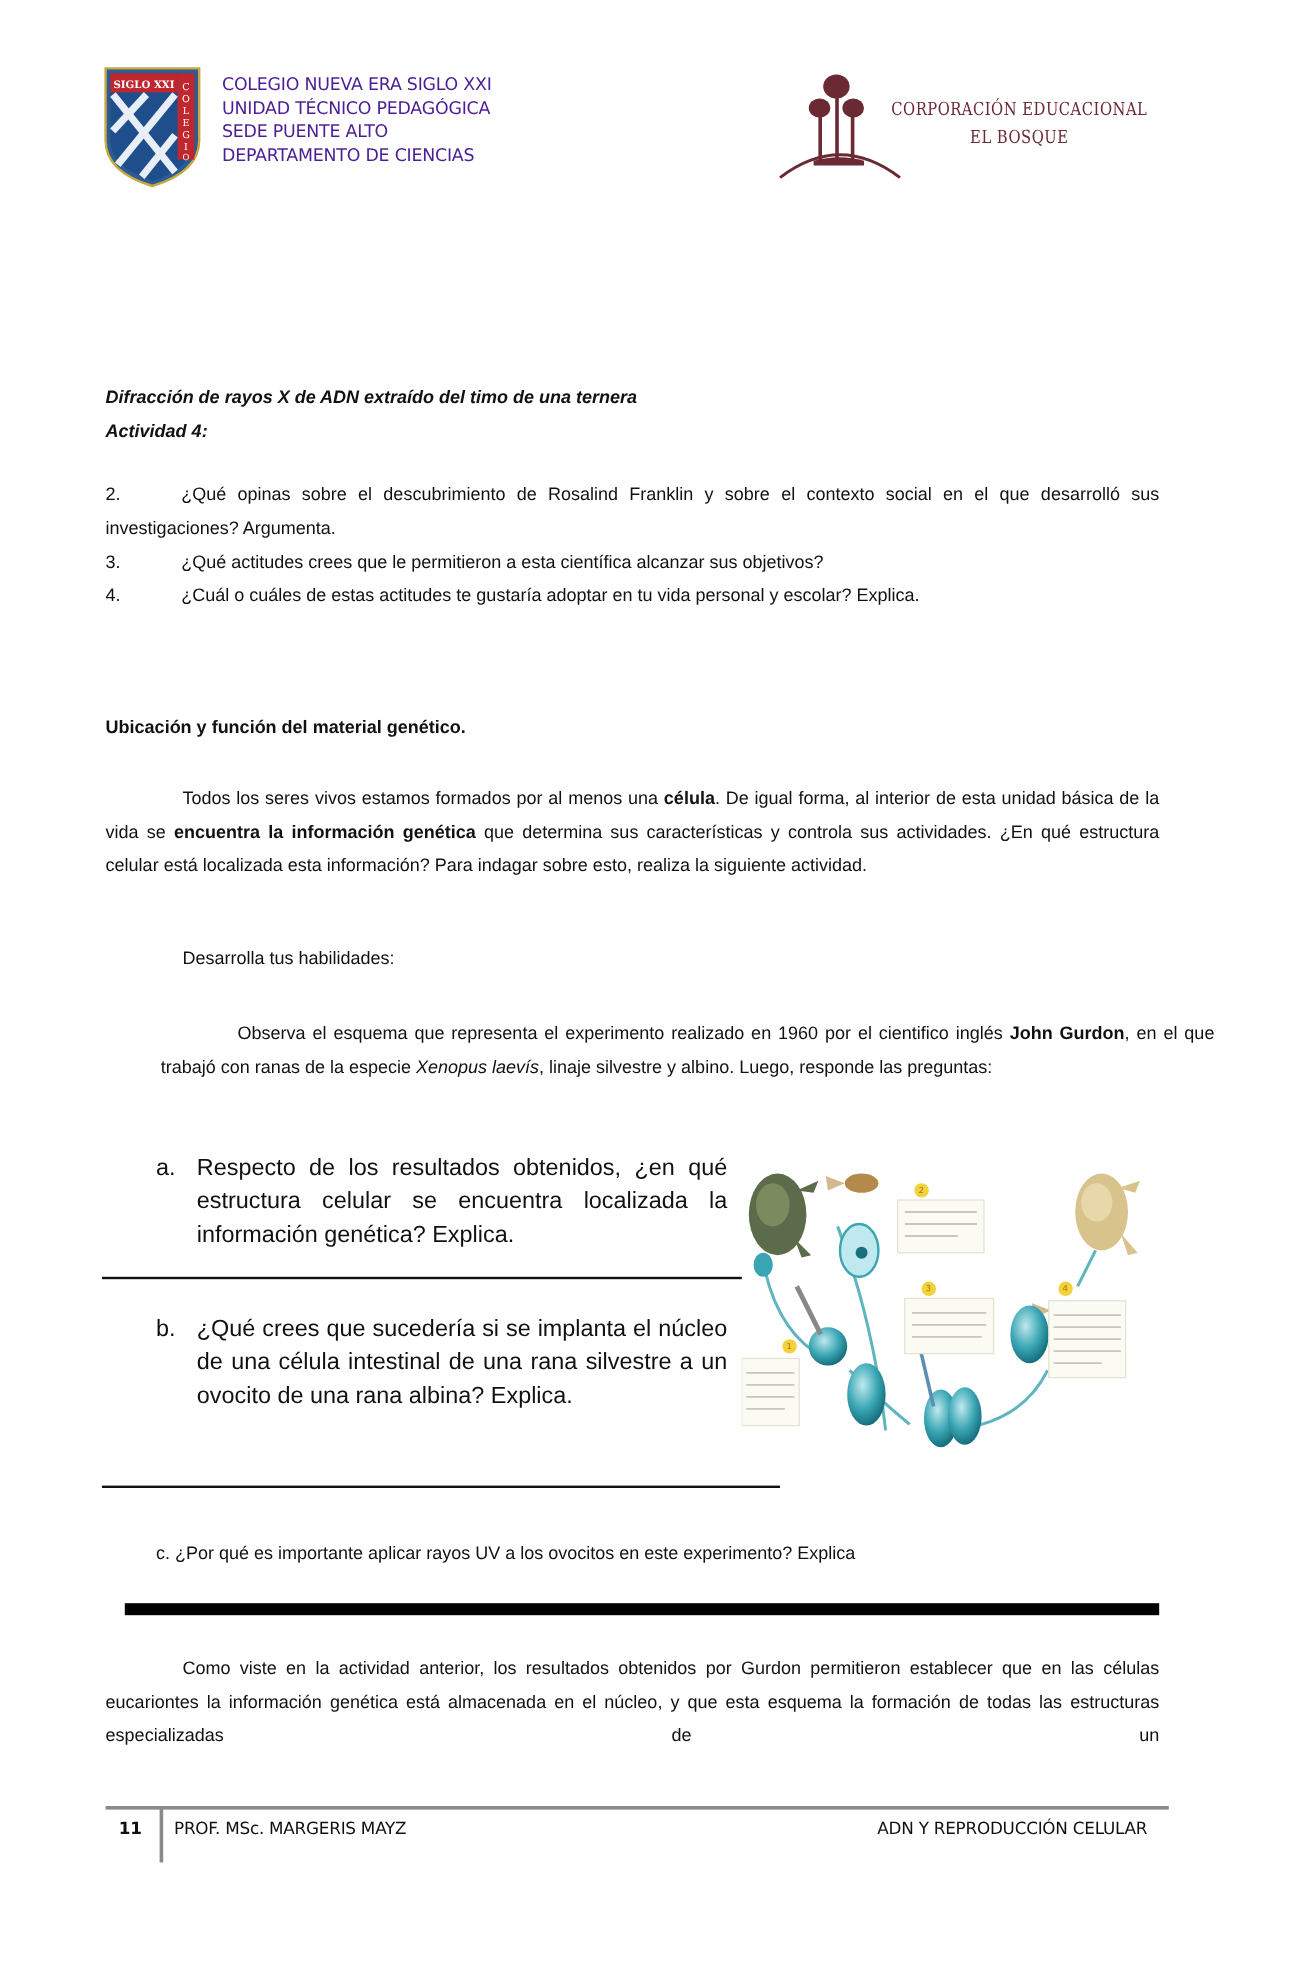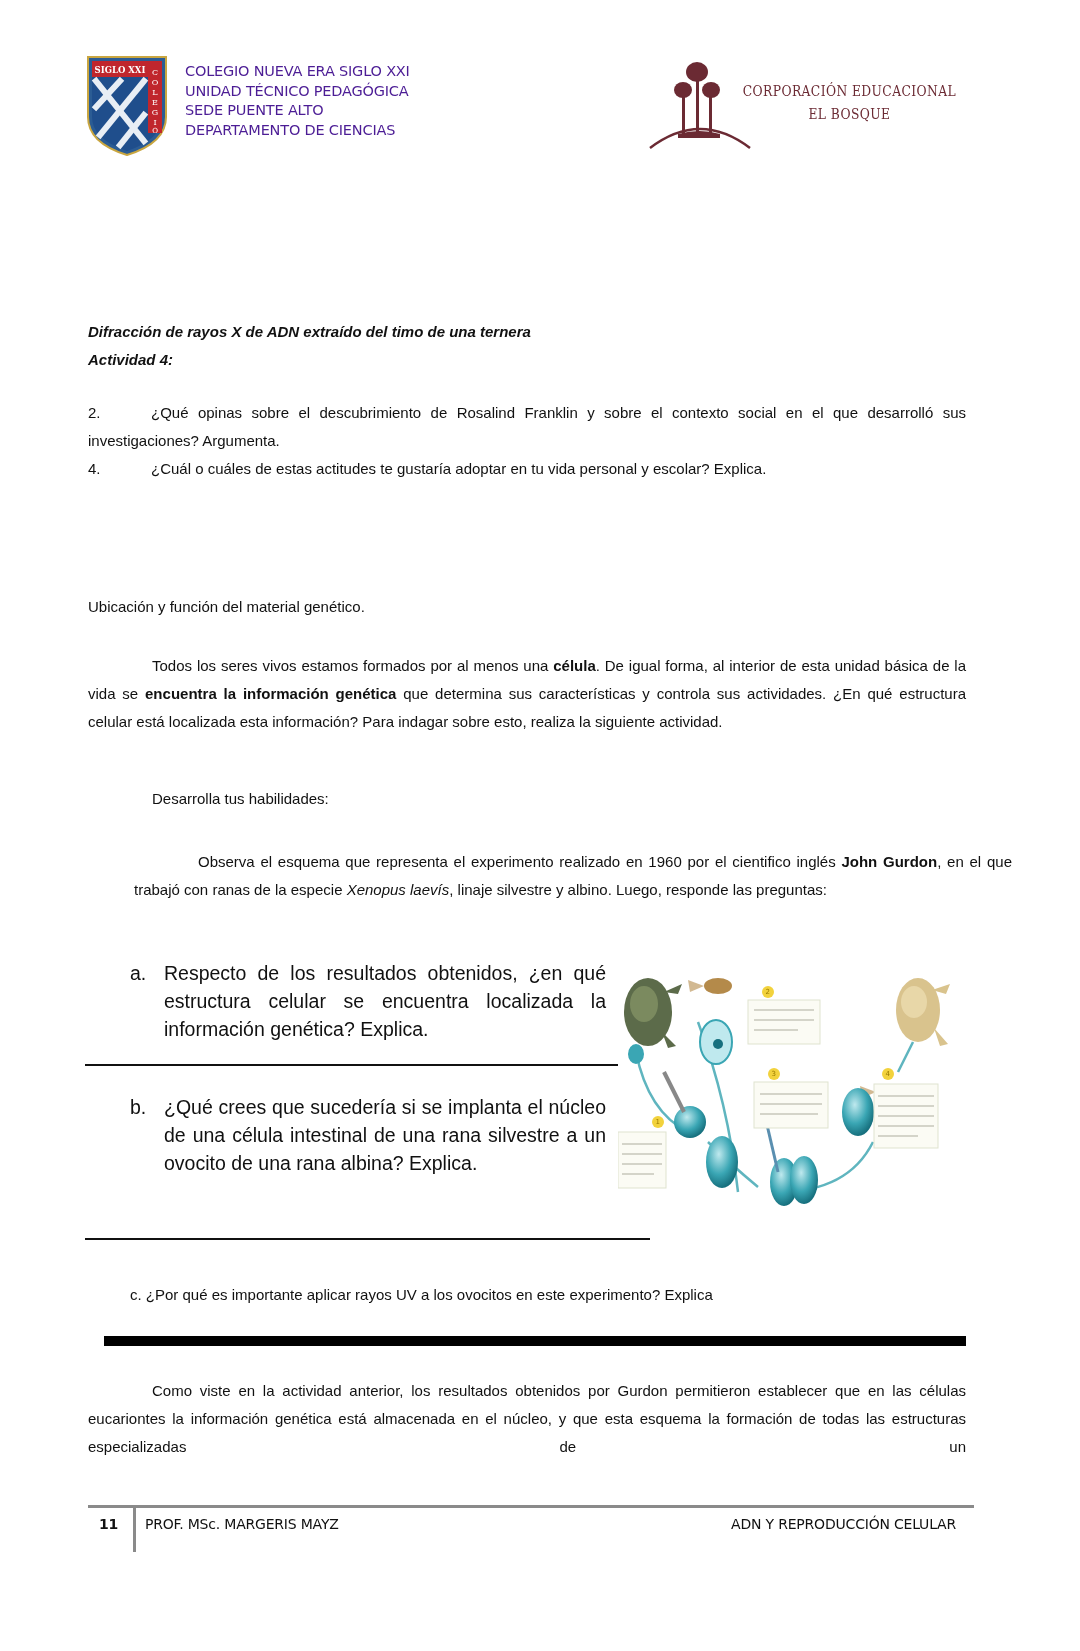--- a/index.html
+++ b/index.html
@@ -5,21 +5,21 @@
   html, body { margin: 0; padding: 0; background: #ffffff; }
   body { width: 1080px; height: 1651px; position: relative; overflow: hidden;
          font-family: "Liberation Sans", sans-serif; color: #111; }
   .abs { position: absolute; }
   .hdr-text { left: 170px; top: 62px; font-family: "DejaVu Sans", sans-serif; font-size: 14.5px; line-height: 19.5px; color: #4c1d95; letter-spacing: -0.2px; margin-left: 15px; }
   .hdr-text div { white-space: nowrap; }
   .corp { left: 742px; top: 80px; width: 215px; text-align: center; font-family: "DejaVu Serif", serif; color: #6b2a33; font-size: 15px; line-height: 23px; letter-spacing: 0.5px; transform: scaleX(0.82); transform-origin: left top; width: 262px; }
   .txt { left: 88px; width: 878px; font-size: 15px; line-height: 28px; }
   .justify { text-align: justify; text-align-last: left; }
   .bi { font-weight: bold; font-style: italic; }
-  .b { font-weight: normal; }
+  .b { font-weight: bold; }
   .qnum { display: inline-block; width: 63px; }
   .indent { text-indent: 64px; }
   .sub { left: 130px; width: 476px; font-size: 19.5px; line-height: 28px; text-align: justify; text-align-last: left; }
   .sub .lbl { position: absolute; left: 0; }
   .sub .body { margin-left: 34px; }
   .line { height: 2px; background: #111; }
   .figure { left: 618px; top: 962px; width: 360px; height: 262px; }
   .footer-rule { left: 88px; top: 1505px; width: 886px; height: 3px; background: #8a8a8a; }
   .footer-vbar { left: 133px; top: 1505px; width: 3px; height: 47px; background: #8a8a8a; }
   .ftxt { top: 1516px; font-family: "DejaVu Sans", sans-serif; font-size: 14px; color: #111; letter-spacing: -0.2px; }
@@ -76,20 +76,23 @@
   <div>EL BOSQUE</div>
 </div>
 
 <div class="abs txt bi" style="top:318px;">Difracción de rayos X de ADN extraído del timo de una ternera</div>
 <div class="abs txt bi" style="top:346px;">Actividad 4:</div>
 
 <div class="abs txt" style="top:399px;">
   <div class="justify">
     <span class="qnum">2.</span><span>¿Qué opinas sobre el descubrimiento de Rosalind Franklin y sobre el contexto social en el que desarrolló sus investigaciones? Argumenta.</span>
   </div>
+  <div>
+    <span class="qnum">3.</span><span>¿Qué actitudes crees que le permitieron a esta científica alcanzar sus objetivos?</span>
+  </div>
   <div class="justify">
     <span class="qnum">4.</span><span>¿Cuál o cuáles de estas actitudes te gustaría adoptar en tu vida personal y escolar? Explica.</span>
   </div>
 </div>
 
 <div class="abs txt b" style="top:593px;">Ubicación y función del material genético.</div>
 
 <div class="abs txt justify indent" style="top:652px;">
   <span>Todos los seres vivos estamos formados por al menos una </span><b>célula</b><span>. De igual forma, al interior de esta unidad básica de la vida se </span><b>encuentra la información genética</b><span> que determina sus características y controla sus actividades. ¿En qué estructura celular está localizada esta información? Para indagar sobre esto, realiza la siguiente actividad.</span>
 </div>

